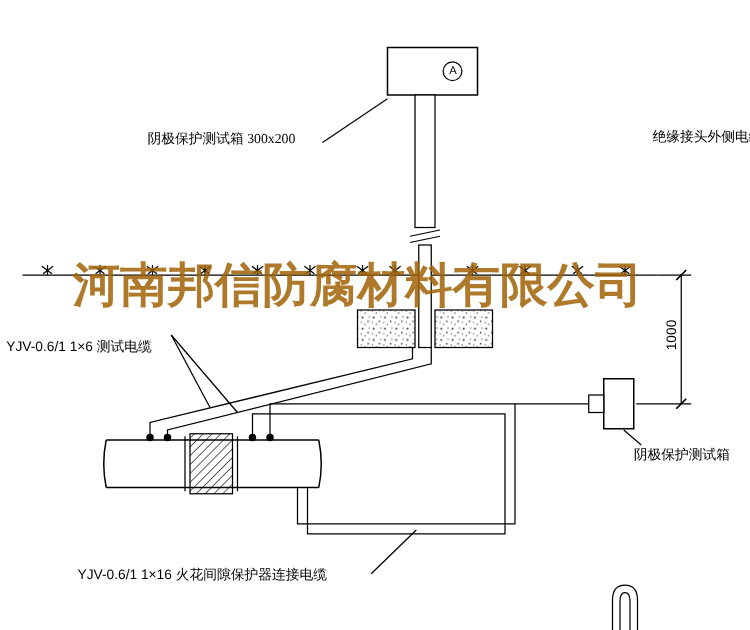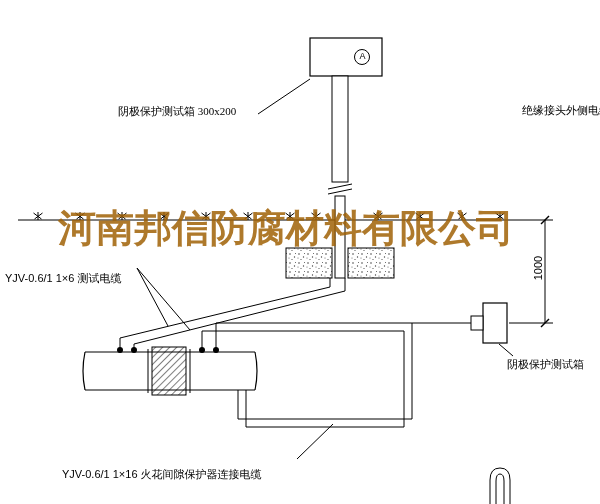--- a/index.html
+++ b/index.html
@@ -163,17 +163,17 @@
   <div class="lbl" style="left:522px; top:104px;">绝缘接头外侧电缆</div>
 
   <div class="watermark">河南邦信防腐材料有限公司</div>
 
   <div class="lbl" style="left:5px; top:272px;">YJV-0.6/1  1×6   测试电缆</div>
 
   <div class="dim-text">1000</div>
 
   <div class="lbl" style="left:507px; top:358px;">阴极保护测试箱</div>
 
-  <div class="lbl" style="left:62px; top:468px;">YJV-0.6/1  1×16   火花间隙保护器连接电缆</div>
+  <div class="lbl" style="left:62px; top:454px;">YJV-0.6/1  1×16   火花间隙保护器连接电缆</div>
 
   <div class="meter-a">A</div>
 
 </div>
 
 </body></html>

